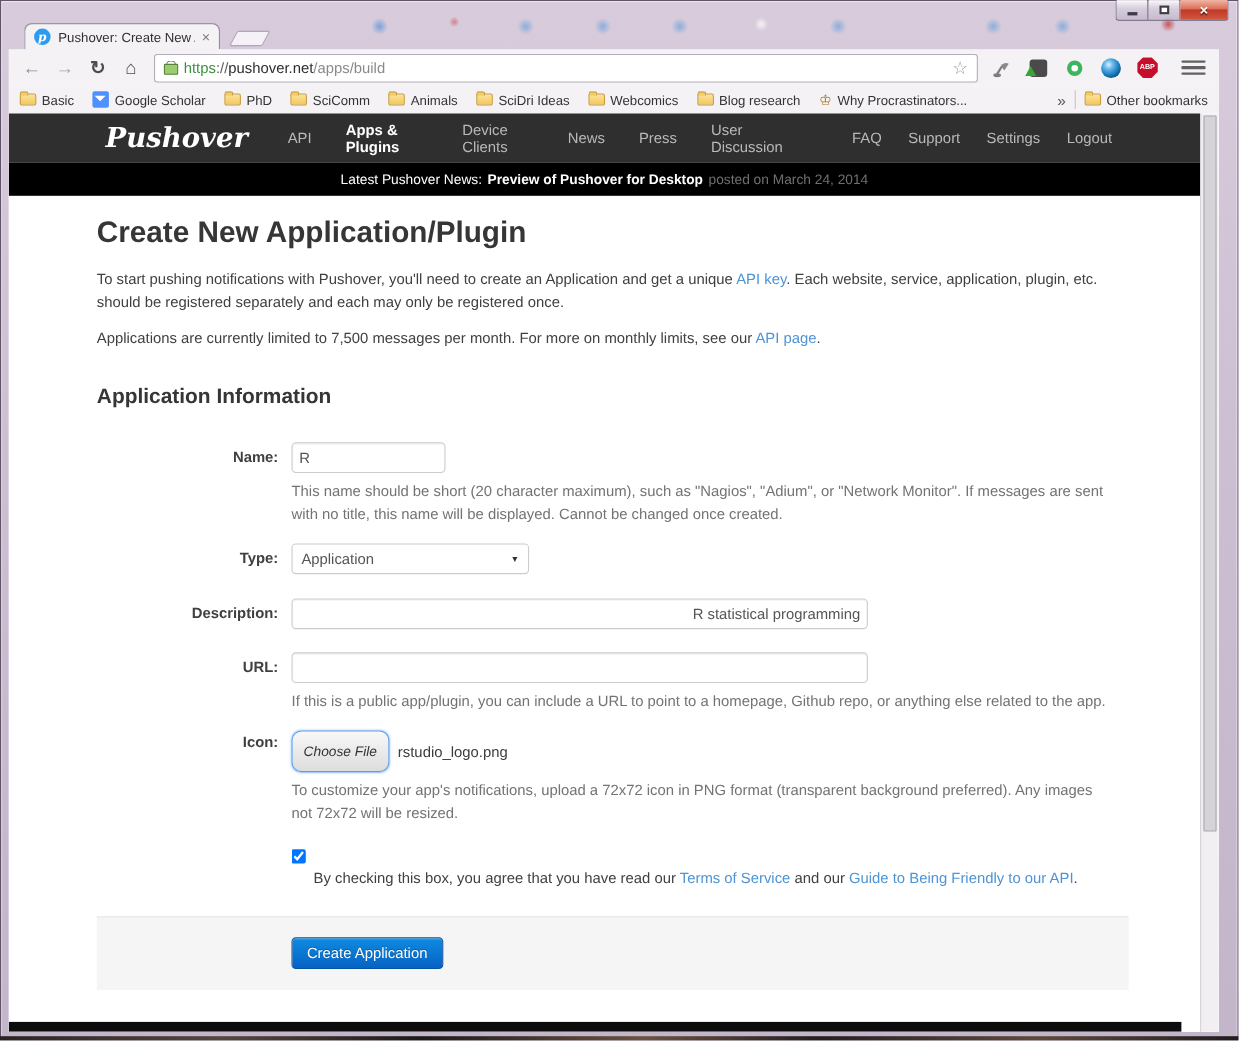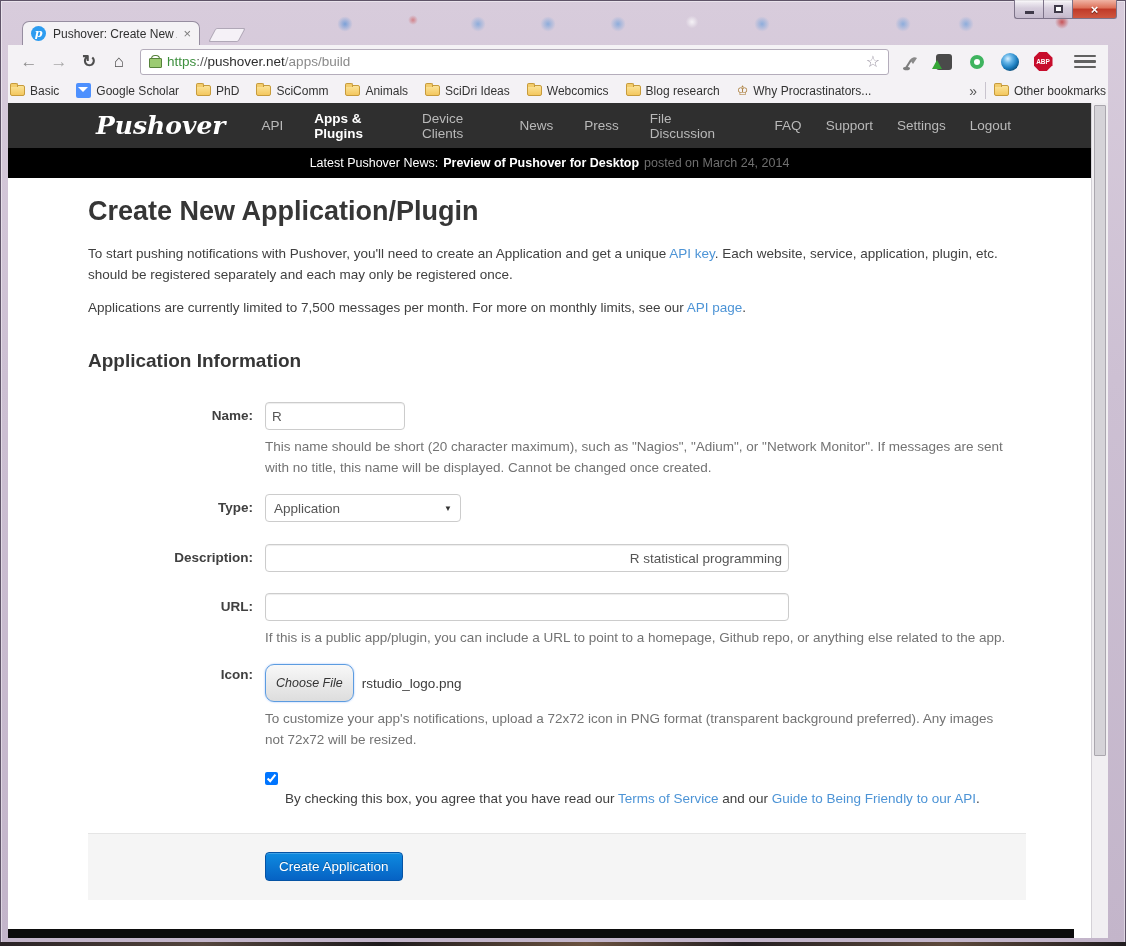--- a/index.html
+++ b/index.html
@@ -71,21 +71,21 @@
   .eye{ width:18px; height:18px; border-radius:50%;
     background:radial-gradient(circle at 38% 32%, #d9f0ff 0%, #67b6e8 25%, #1d7fc0 55%, #0a4a74 80%, #06304d 100%); }
   .ring{ width:14px; height:14px; border:4px solid #3fb45f; border-radius:50%; background:#fff; }
   .pushext{ position:relative; width:16px; height:16px; background:#4a4a4a; border-radius:3px; }
   .pushext::before{ content:""; position:absolute; left:-4px; bottom:1px; width:0; height:0;
     border-left:5px solid transparent; border-right:5px solid transparent; border-bottom:9px solid #35a636; }
   .menu-btn{ width:22px; height:20px; display:flex; flex-direction:column; justify-content:center; gap:3px; margin-left:8px; }
   .menu-btn span{ display:block; height:2.5px; background:#616161; border-radius:1px; }
 
   
-  .bookmarks{ height:25px; background:#f4f2f5; display:flex; align-items:center; padding:0 2px;
+  .bookmarks{ height:25px; background:#f4f2f5; display:flex; align-items:center; padding:0 10px;
     font-size:12px; color:#333; flex:0 0 auto; }
   .bm{ display:flex; align-items:center; margin-right:17px; white-space:nowrap; }
   .bm-label{ margin-left:5px; }
   .folder{ position:relative; width:15px; height:11px; background:linear-gradient(#fbe398,#f3c75e);
     border:1px solid #c79b3b; border-radius:1px 2px 2px 2px; flex:0 0 auto; }
   .folder::before{ content:""; position:absolute; top:-3px; left:-1px; width:6px; height:3px;
     background:#f3cd6d; border:1px solid #c79b3b; border-bottom:none; border-radius:2px 2px 0 0; }
   .scholar{ position:relative; width:15px; height:15px; background:#4d90fe; border-radius:2px; flex:0 0 auto; }
   .scholar::before{ content:""; position:absolute; left:2px; top:4px; width:0; height:0;
     border-left:5.5px solid transparent; border-right:5.5px solid transparent; border-top:5px solid #fff; }
@@ -119,21 +119,21 @@
   h2.section-title{ font-size:19px; color:#363636; margin-top:32px; }
 
   .form{ margin-top:30px; font-size:13.5px; }
   .row{ display:flex; margin-bottom:16px; }
   .row-label{ width:165px; text-align:right; font-weight:bold; color:#404040; padding-top:6px; flex:0 0 auto; }
   .row-ctrl{ margin-left:12px; flex:1; }
   .tinput{ height:28px; border:1px solid #ccc; border-radius:4px; padding:4px 6px; font-size:13.5px;
     color:#555; font-family:"Liberation Sans", sans-serif; box-shadow:inset 0 1px 1px rgba(0,0,0,.075); }
   .w140{ width:140px; } .w460{ width:524px;text-align:right; }
   .help{ color:#737373; line-height:21px; margin-top:6px; max-width:748px; }
-  .select{ width:196px; height:28px; border:1px solid #ccc; border-radius:4px; background:#fff;
+  .select{ width:216px; height:28px; border:1px solid #ccc; border-radius:4px; background:#fff;
     display:flex; align-items:center; padding:0 8px; color:#555;gap:24px; }
   .select .caret{ margin-left:auto; font-size:8px; color:#333; }
   .file-row{ display:flex; align-items:center; }
   .file-btn{ font-size:12.5px; color:#333; background:linear-gradient(#f8f8f8,#dddddd);
     border:1px solid #5c9ce0; border-radius:9px; padding:11px 10px; box-shadow:0 0 2px rgba(77,144,254,.6);font-style:italic; }
   .file-name{ margin-left:8px; color:#3c3c3c; }
   .agree-row{ margin-bottom:0; }
   .agree-check{ width:13px; height:13px; margin-bottom:4px; }
   .agree-text{ line-height:20px;margin-left:20px; }
   .form-actions{ margin-top:24px; background:#f5f5f5; border-top:1px solid #e5e5e5; padding:18px 20px 19px 177px; }
@@ -266,21 +266,21 @@
     <div class="viewport">
       <div class="page">
 
         <div class="site-nav">
           <span class="logo">Pushover</span>
           <a class="nav-link">API</a>
           <a class="nav-link active">Apps &amp; Plugins</a>
           <a class="nav-link">Device Clients</a>
           <a class="nav-link">News</a>
           <a class="nav-link">Press</a>
-          <a class="nav-link">File Discussion</a>
+          <a class="nav-link">User Discussion</a>
           <div class="nav-right">
             <a class="nav-link">FAQ</a>
             <a class="nav-link">Support</a>
             <a class="nav-link">Settings</a>
             <a class="nav-link">Logout</a>
           </div>
         </div>
 
         <div class="news-banner">
           <span>Latest Pushover News:</span>

